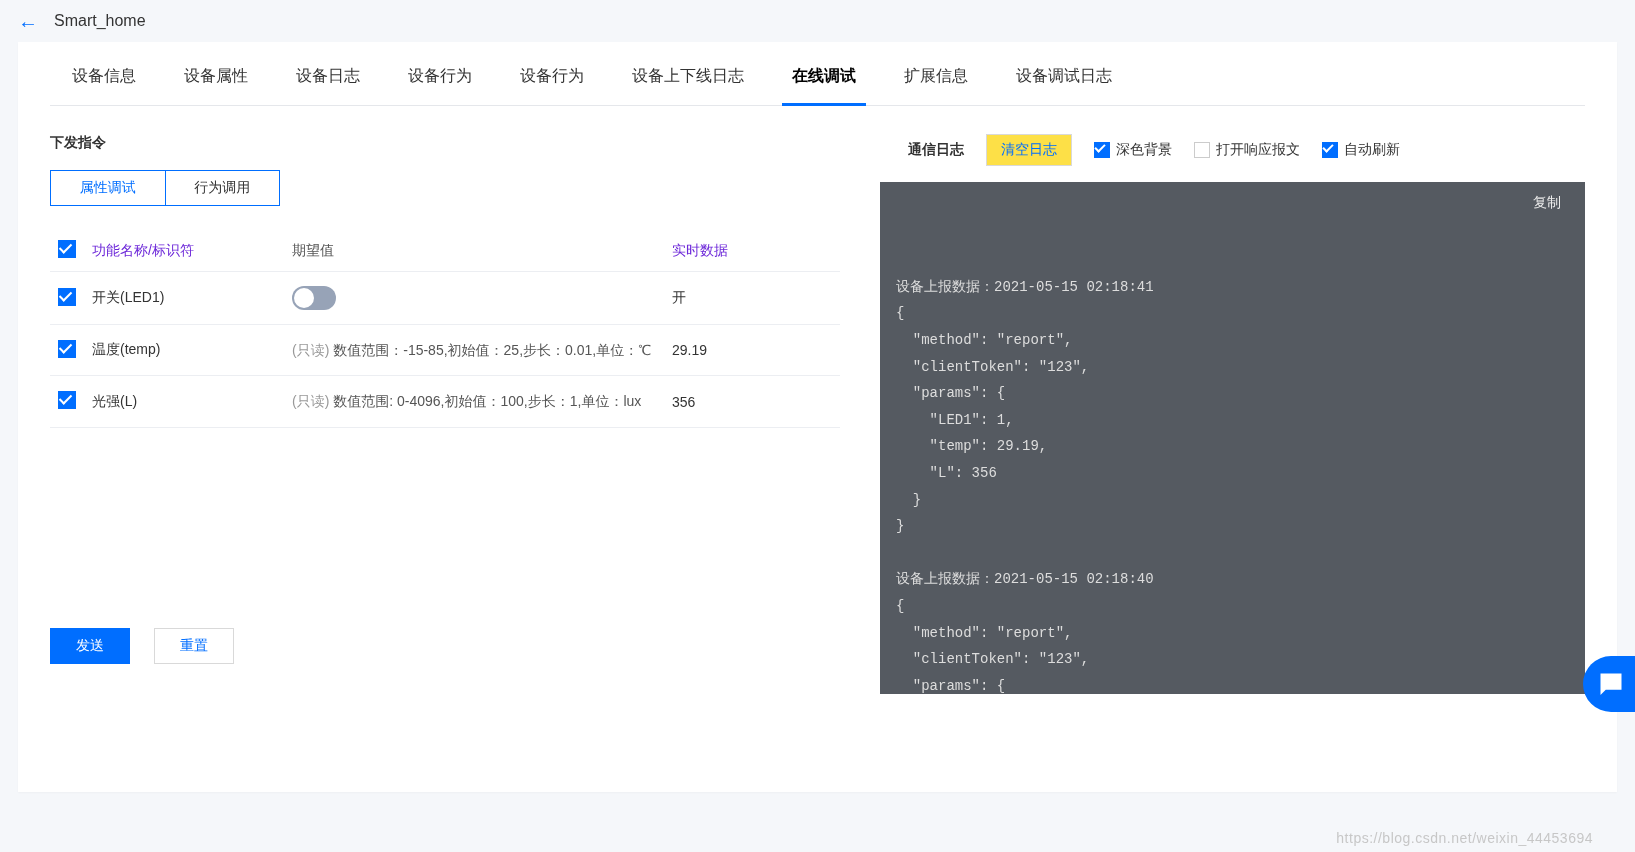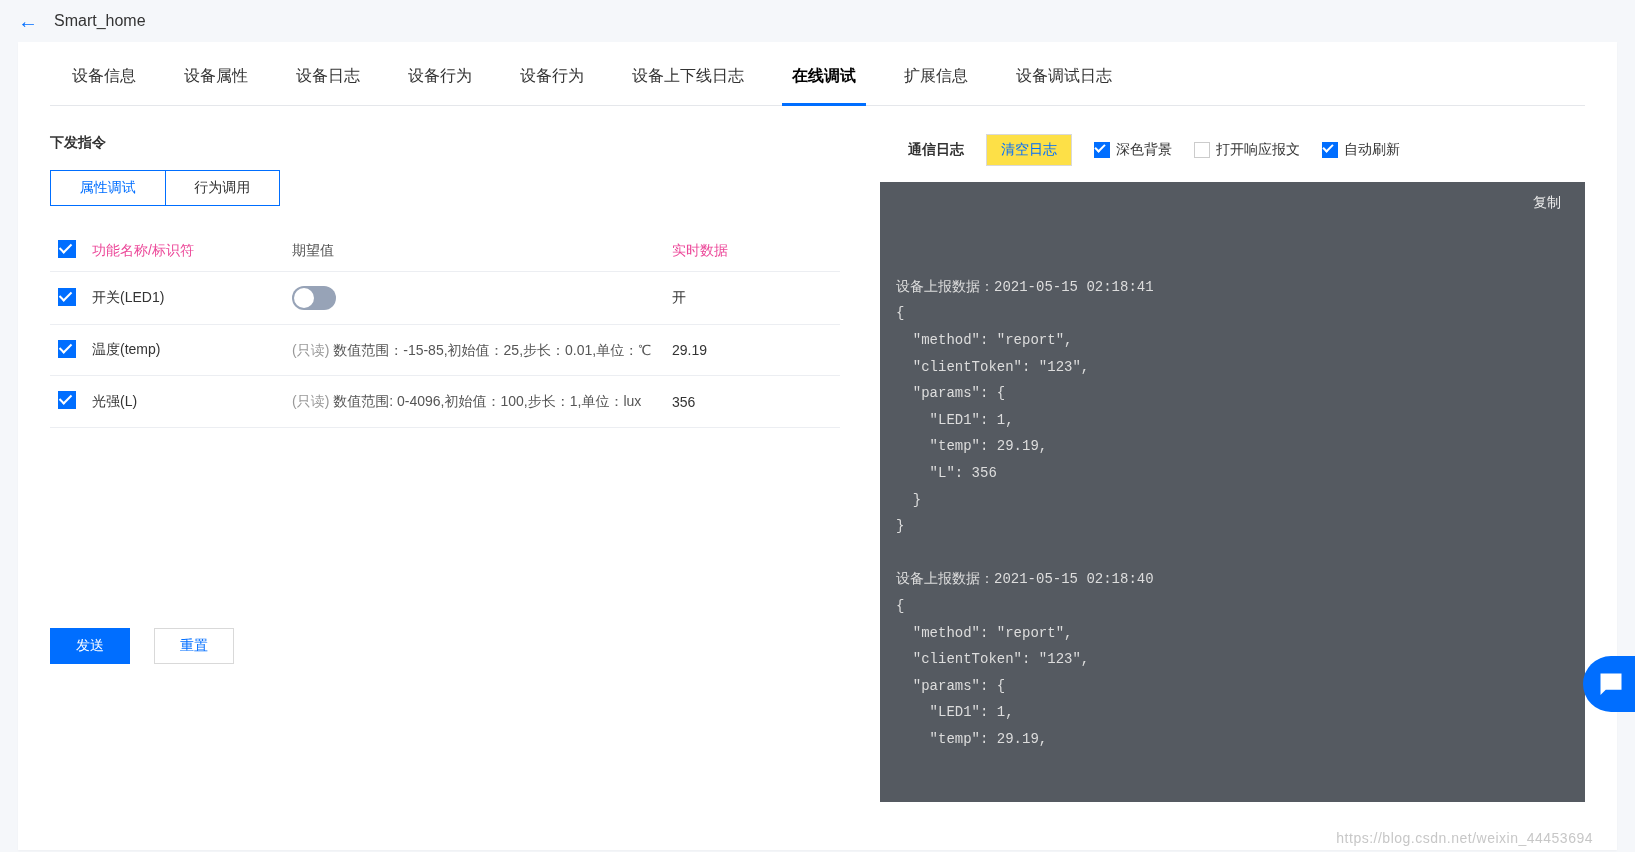--- a/index.html
+++ b/index.html
@@ -22,21 +22,21 @@
   .section-title { font-size: 14px; font-weight: 700; margin-bottom: 18px; }
 
   .seg { display:flex; border:1px solid #006eff; width:230px; margin-bottom:24px; }
   .seg-item { flex:1; text-align:center; padding: 8px 0; cursor:pointer; font-size:14px; position:relative; background:#fff;}
   .seg-item:first-child{ border-right:1px solid #e5e7eb; }
   .seg-item.active { color:#006eff; border-color:#006eff; }
 
   .tbl { width: 100%; border-collapse: collapse; }
   .tbl tr { border-bottom: 1px solid #eceef2; }
   .tbl th, .tbl td { text-align:left; padding: 14px 8px; vertical-align: middle; font-weight:400; color:#333;}
-  .tbl th { padding-top: 10px; padding-bottom:10px; font-size:14px; color:#ec4899;}
+  .tbl th { padding-top: 10px; padding-bottom:10px; font-size:14px; color:#6d28d9;}
   .tbl .col-check { width: 32px; }
   .tbl .col-name { width: 200px; }
   .tbl .col-expect { width: 380px; color:#555; }
   .tbl .col-rt { }
   .check { width:18px; height:18px; background:#006eff; display:inline-block; position:relative; }
   .check::after { content:""; position:absolute; left:4px; top:1px; width:5px; height:10px; border-right:2px solid #fff; border-bottom:2px solid #fff; transform:rotate(45deg);}
   .switch { width:44px; height:24px; background:#97a3b7; border-radius:12px; position:relative; }
   .switch::after { content:""; position:absolute; left:2px; top:2px; width:20px; height:20px; background:#fff; border-radius:50%; }
   .readonly { color:#999; }
   .desc-line { color:#555; line-height:1.6; font-size:14px;}
@@ -46,21 +46,21 @@
   .btn-default { background:#fff; color:#006eff; border-color:#d9d9d9; }
 
   .log-head { display:flex; align-items:center; gap:22px; margin-bottom:16px;margin-left:28px; }
   .log-head .section-title { margin:0; flex:0 0 auto; }
   .btn-outline { background:#fde047; color:#006eff; border:1px solid #d9d9d9; padding:6px 14px; cursor:pointer; font-size:14px;}
   .cbox { display:flex; align-items:center; gap:6px; font-size:14px; color:#333;}
   .cbox .check-empty { width:16px; height:16px; border:1px solid #ccc; background:#fff;}
   .cbox .check-fill { width:16px; height:16px; background:#006eff; position:relative;}
   .cbox .check-fill::after { content:""; position:absolute; left:3px; top:0px; width:4px; height:8px; border-right:2px solid #fff; border-bottom:2px solid #fff; transform:rotate(45deg);}
 
-  .log-box { background:#555a61; color:#ddd; font-family: Consolas, "Courier New", monospace; font-size:14px; line-height:1.9; padding: 12px 16px 16px 16px; position:relative; height: 620px; overflow-y:auto; white-space:pre; }
+  .log-box { background:#555a61; color:#ddd; font-family: Consolas, "Courier New", monospace; font-size:14px; line-height:1.9; padding: 12px 16px 16px 16px; position:relative; height: 512px; overflow-y:auto; white-space:pre; }
   .log-box::-webkit-scrollbar { width:12px; }
   .log-box::-webkit-scrollbar-track { background:#4c5158; }
   .log-box::-webkit-scrollbar-thumb { background:#a8acb2; }
   .log-copy { position:absolute; right:24px; top:8px; color:#eee; cursor:pointer; }
 
   .chat-fab { position:absolute; right:-4px; bottom:140px; width:56px; height:56px; background:#006eff; border-top-left-radius:28px; border-bottom-left-radius:28px; display:flex; align-items:center; justify-content:center; color:#fff; font-size:24px;}
   .watermark { position:absolute; right:42px; bottom:6px; color:#c7c7c7; font-size:14px; letter-spacing:0.5px;}
 </style>
 </head>
 <body>

